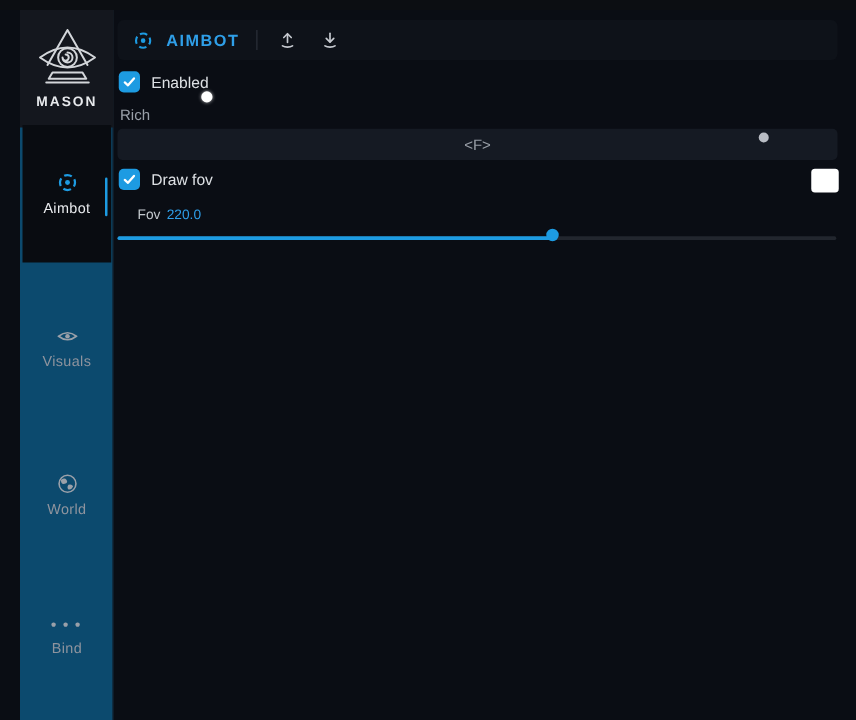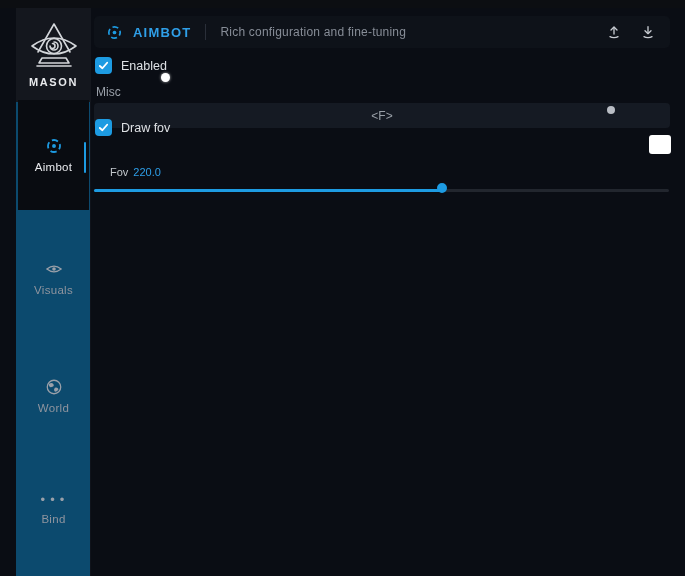--- a/index.html
+++ b/index.html
@@ -28,21 +28,21 @@
   .topbar-title{color:#2f9fe8;font-size:13px;font-weight:bold;letter-spacing:1.2px;margin-left:10px;}
   .topbar-sep{width:1px;height:16px;background:#2a2f39;margin:0 14px;}
   .topbar-sub{color:#878d97;font-size:12px;letter-spacing:.2px;flex:1;}
   .topbar-actions{display:flex;align-items:center;gap:14px;}
   .tool-btn{width:20px;height:20px;display:flex;align-items:center;justify-content:center;cursor:pointer;}
 
   .checkbox{width:17px;height:17px;border-radius:4px;background:#1d9be2;display:flex;align-items:center;justify-content:center;cursor:pointer;flex-shrink:0;}
   .check-row{position:absolute;display:flex;align-items:center;gap:9px;}
   .check-row .check-label{color:#dde0e4;font-size:12.5px;}
   .row-enabled{left:19px;top:49px;}
-  .row-drawfov{left:19px;top:111px;justify-content:flex-end;}
+  .row-drawfov{left:19px;top:127px;justify-content:flex-end;}
 
   .field-label{position:absolute;left:20px;color:#9aa0a9;font-size:12px;}
   .bind-label{top:77px;}
   .bind-input{position:absolute;left:18px;top:95px;width:576px;height:25px;background:#151a23;border-radius:4px;display:flex;align-items:center;justify-content:center;color:#989ea6;font-size:12px;cursor:pointer;}
 
   .color-swatch{position:absolute;right:14px;top:127px;width:22px;height:19px;border-radius:3px;background:#ffffff;cursor:pointer;}
 
   .fov-label-row{position:absolute;left:20px;top:158px;font-size:11px;color:#c3c8cd;margin-left:14px;}
   .fov-value{color:#2e9ee8;margin-left:5px;}
 
@@ -120,21 +120,20 @@
 
     <div class="topbar">
       <span>
         <svg width="17" height="17" viewBox="0 0 24 24" fill="none">
           <circle cx="12" cy="12" r="8" stroke="#1d9be2" stroke-width="2.4" stroke-dasharray="8.5 4.1" stroke-dashoffset="4"></circle>
           <circle cx="12" cy="12" r="2.6" fill="#1d9be2"></circle>
         </svg>
       </span>
       <span class="topbar-title">AIMBOT</span>
       <span class="topbar-sep"></span>
-      <span class="topbar-sub">Rich configuration and fine-tuning</span>
       <span class="topbar-actions">
         <span class="tool-btn">
           <svg width="16" height="16" viewBox="0 0 24 24" fill="none" stroke="#c7cbd1" stroke-width="2" stroke-linecap="round" stroke-linejoin="round">
             <path d="M12 15 V5"></path>
               <path d="M7.5 9 L12 4.5 L16.5 9"></path>
               <path d="M6 19 C9 21 15 21 18 19"></path>
           </svg>
         </span>
         <span class="tool-btn">
           <svg width="16" height="16" viewBox="0 0 24 24" fill="none" stroke="#c7cbd1" stroke-width="2" stroke-linecap="round" stroke-linejoin="round">
@@ -148,21 +147,21 @@
 
     <div class="check-row row-enabled">
       <span class="checkbox">
         <svg width="11" height="11" viewBox="0 0 12 12" fill="none" stroke="#ffffff" stroke-width="2" stroke-linecap="round" stroke-linejoin="round">
             <path d="M2 6.5 L4.8 9 L10 3"></path>
           </svg>
       </span>
       <span class="check-label">Enabled</span>
     </div>
 
-    <div class="field-label bind-label">Misc</div>
+    <div class="field-label bind-label">Rich</div>
     <div class="bind-input">&lt;F&gt;</div>
 
     <div class="check-row row-drawfov">
       <span class="checkbox">
         <svg width="11" height="11" viewBox="0 0 12 12" fill="none" stroke="#ffffff" stroke-width="2" stroke-linecap="round" stroke-linejoin="round">
             <path d="M2 6.5 L4.8 9 L10 3"></path>
           </svg>
       </span>
       <span class="check-label">Draw fov</span>
     </div>

